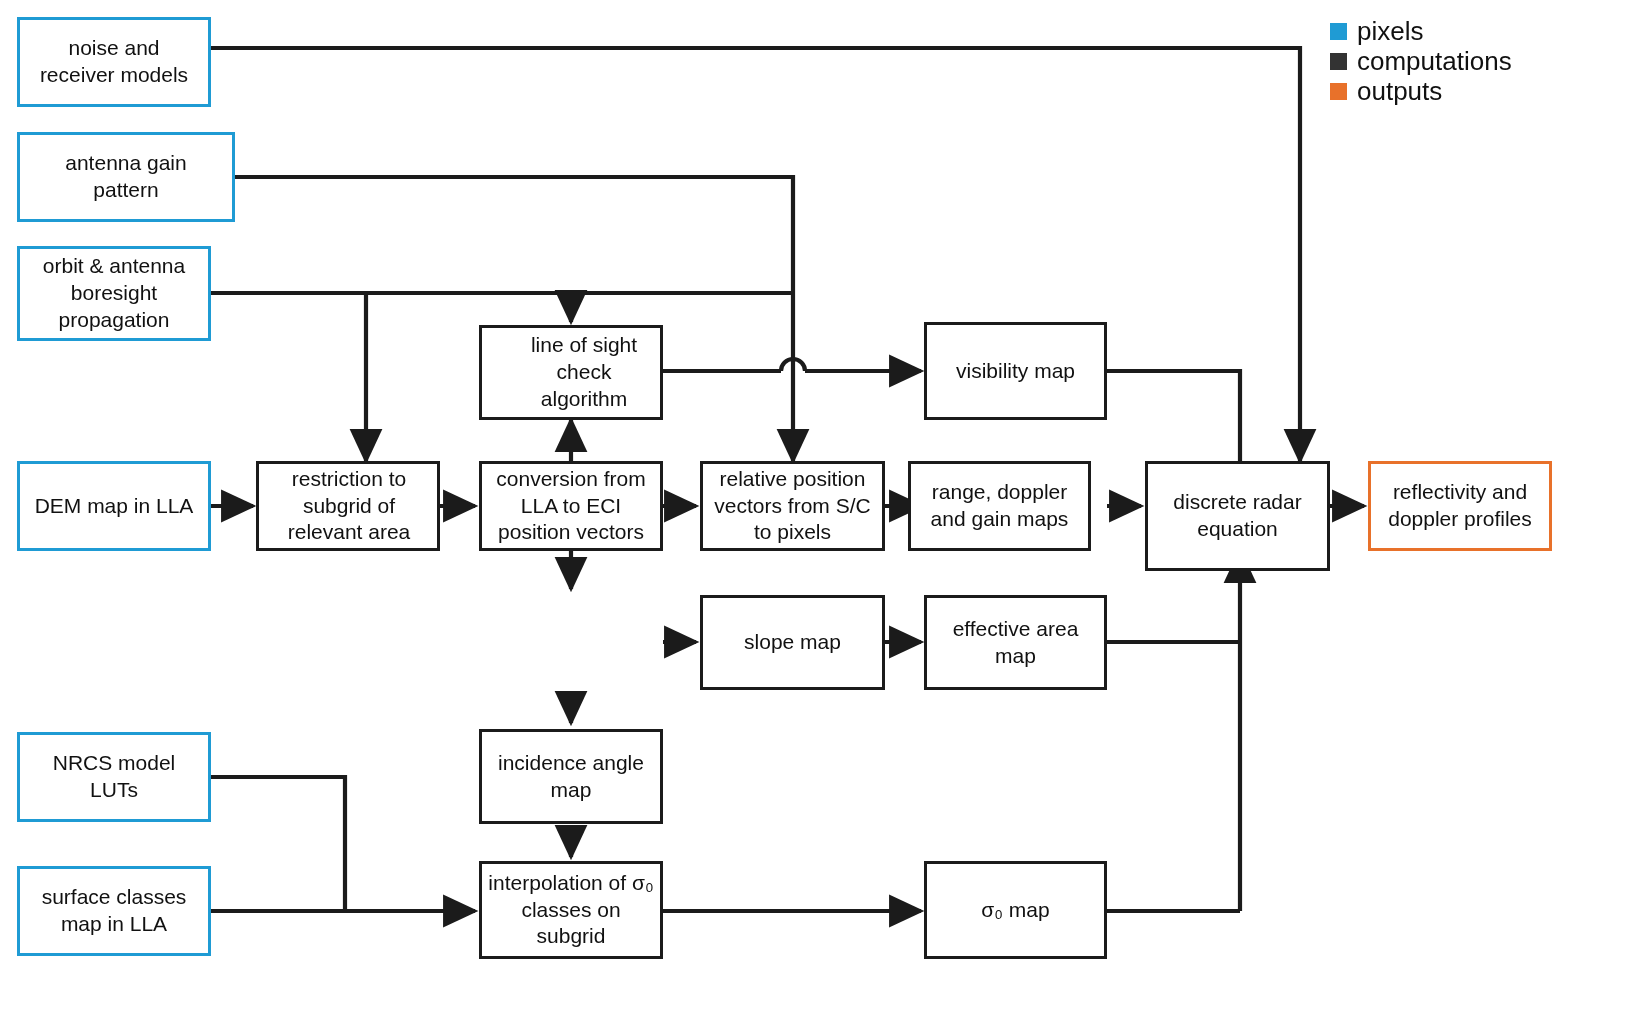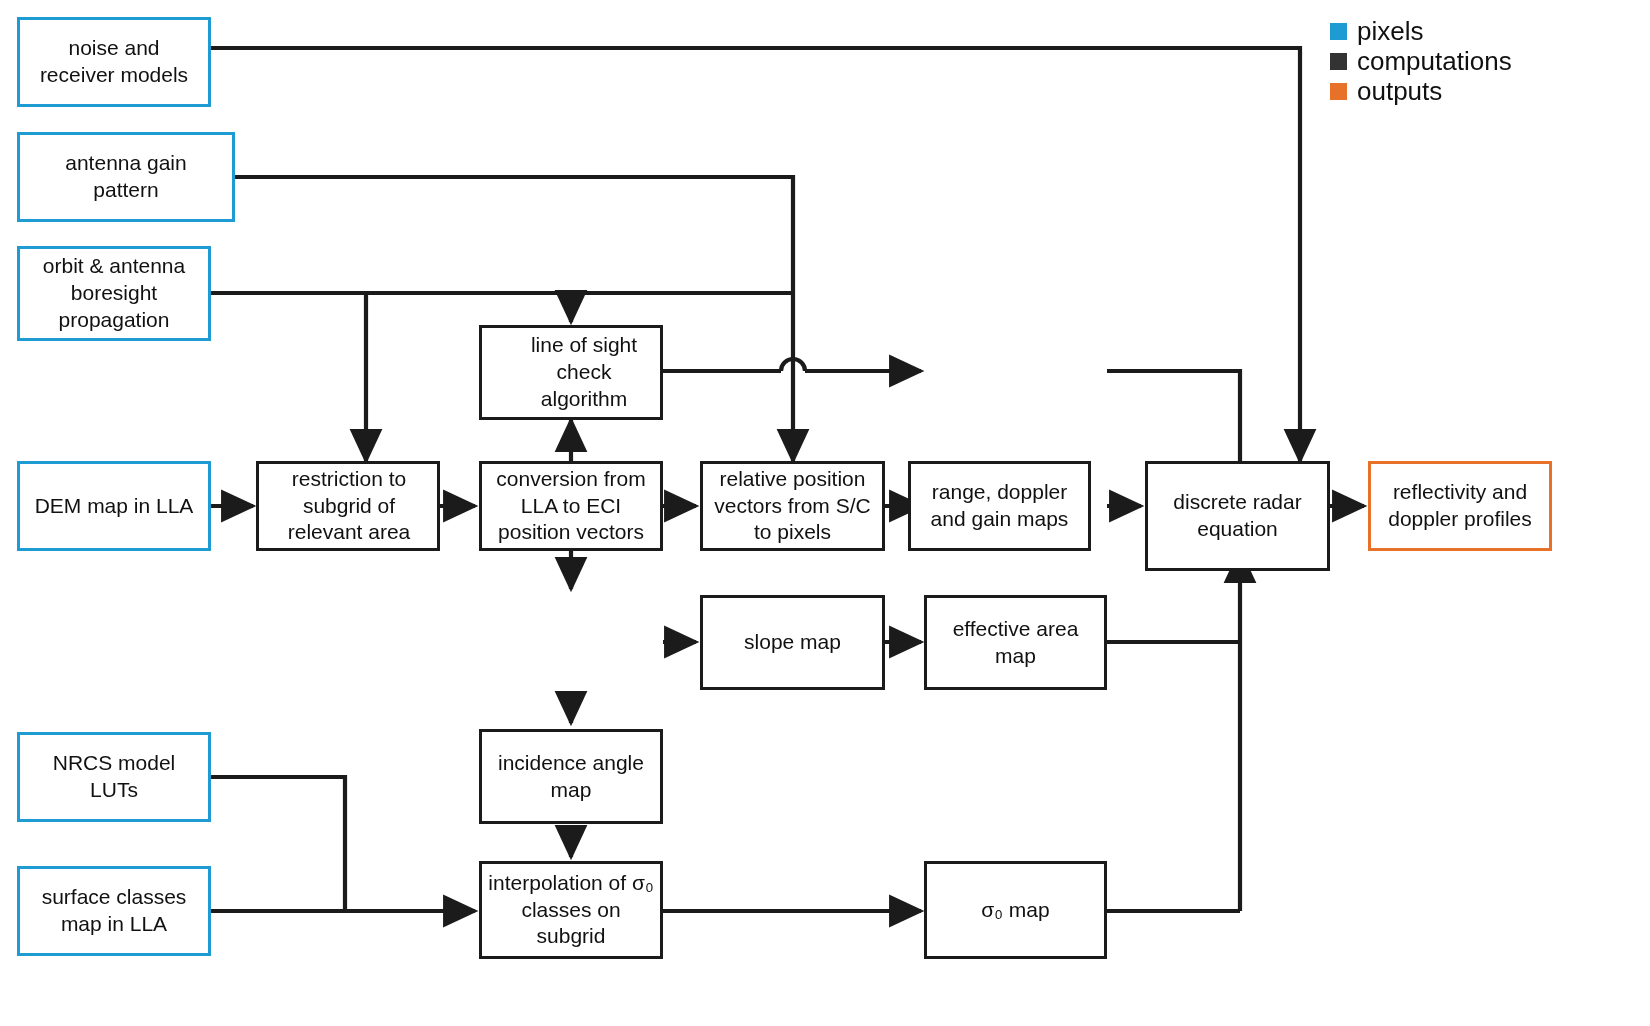--- a/index.html
+++ b/index.html
@@ -160,20 +160,23 @@
   </div>
 
   <div class="node compute" style="left:479px; top:461px; width:184px; height:90px;">
     <span>conversion from<br>LLA to ECI<br>position vectors</span>
   </div>
 
   <div class="node compute" style="left:700px; top:461px; width:185px; height:90px;">
     <span>relative position<br>vectors from S/C<br>to pixels</span>
   </div>
 
+  <div class="node compute" style="left:924px; top:322px; width:183px; height:98px;">
+    <span>visibility map</span>
+  </div>
 
   <div class="node compute" style="left:908px; top:461px; width:183px; height:90px;">
     <span>range, doppler<br>and gain maps</span>
   </div>
 
   <div class="node compute" style="left:1145px; top:461px; width:185px; height:110px;">
     <span>discrete radar<br>equation</span>
   </div>
 
 

